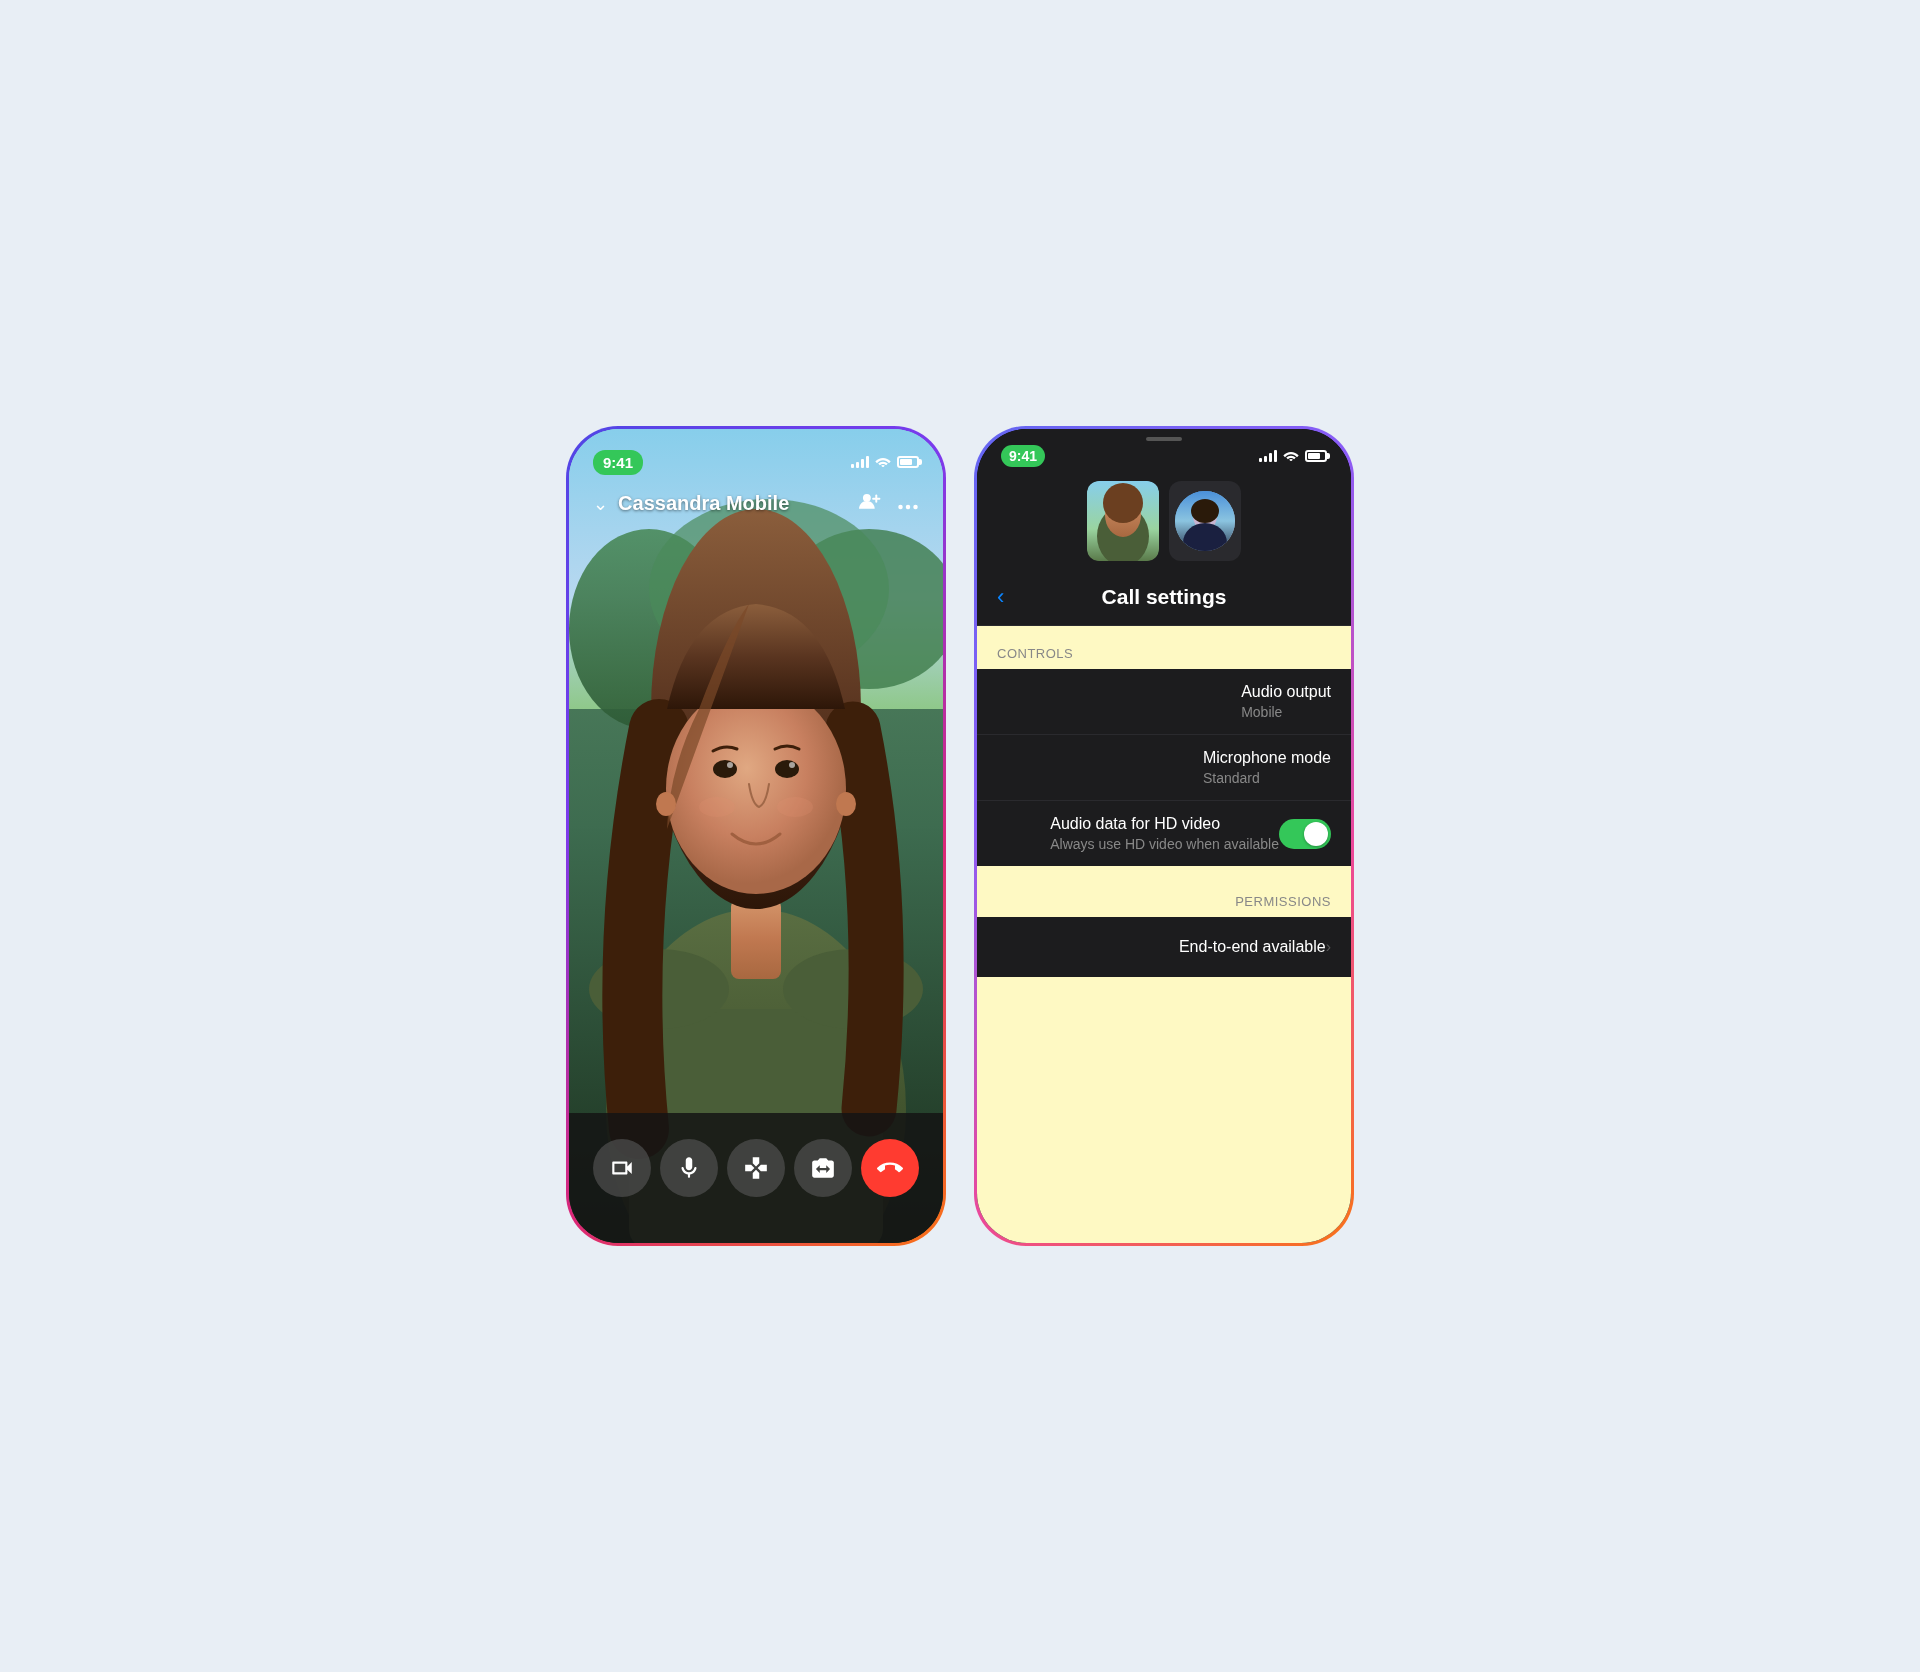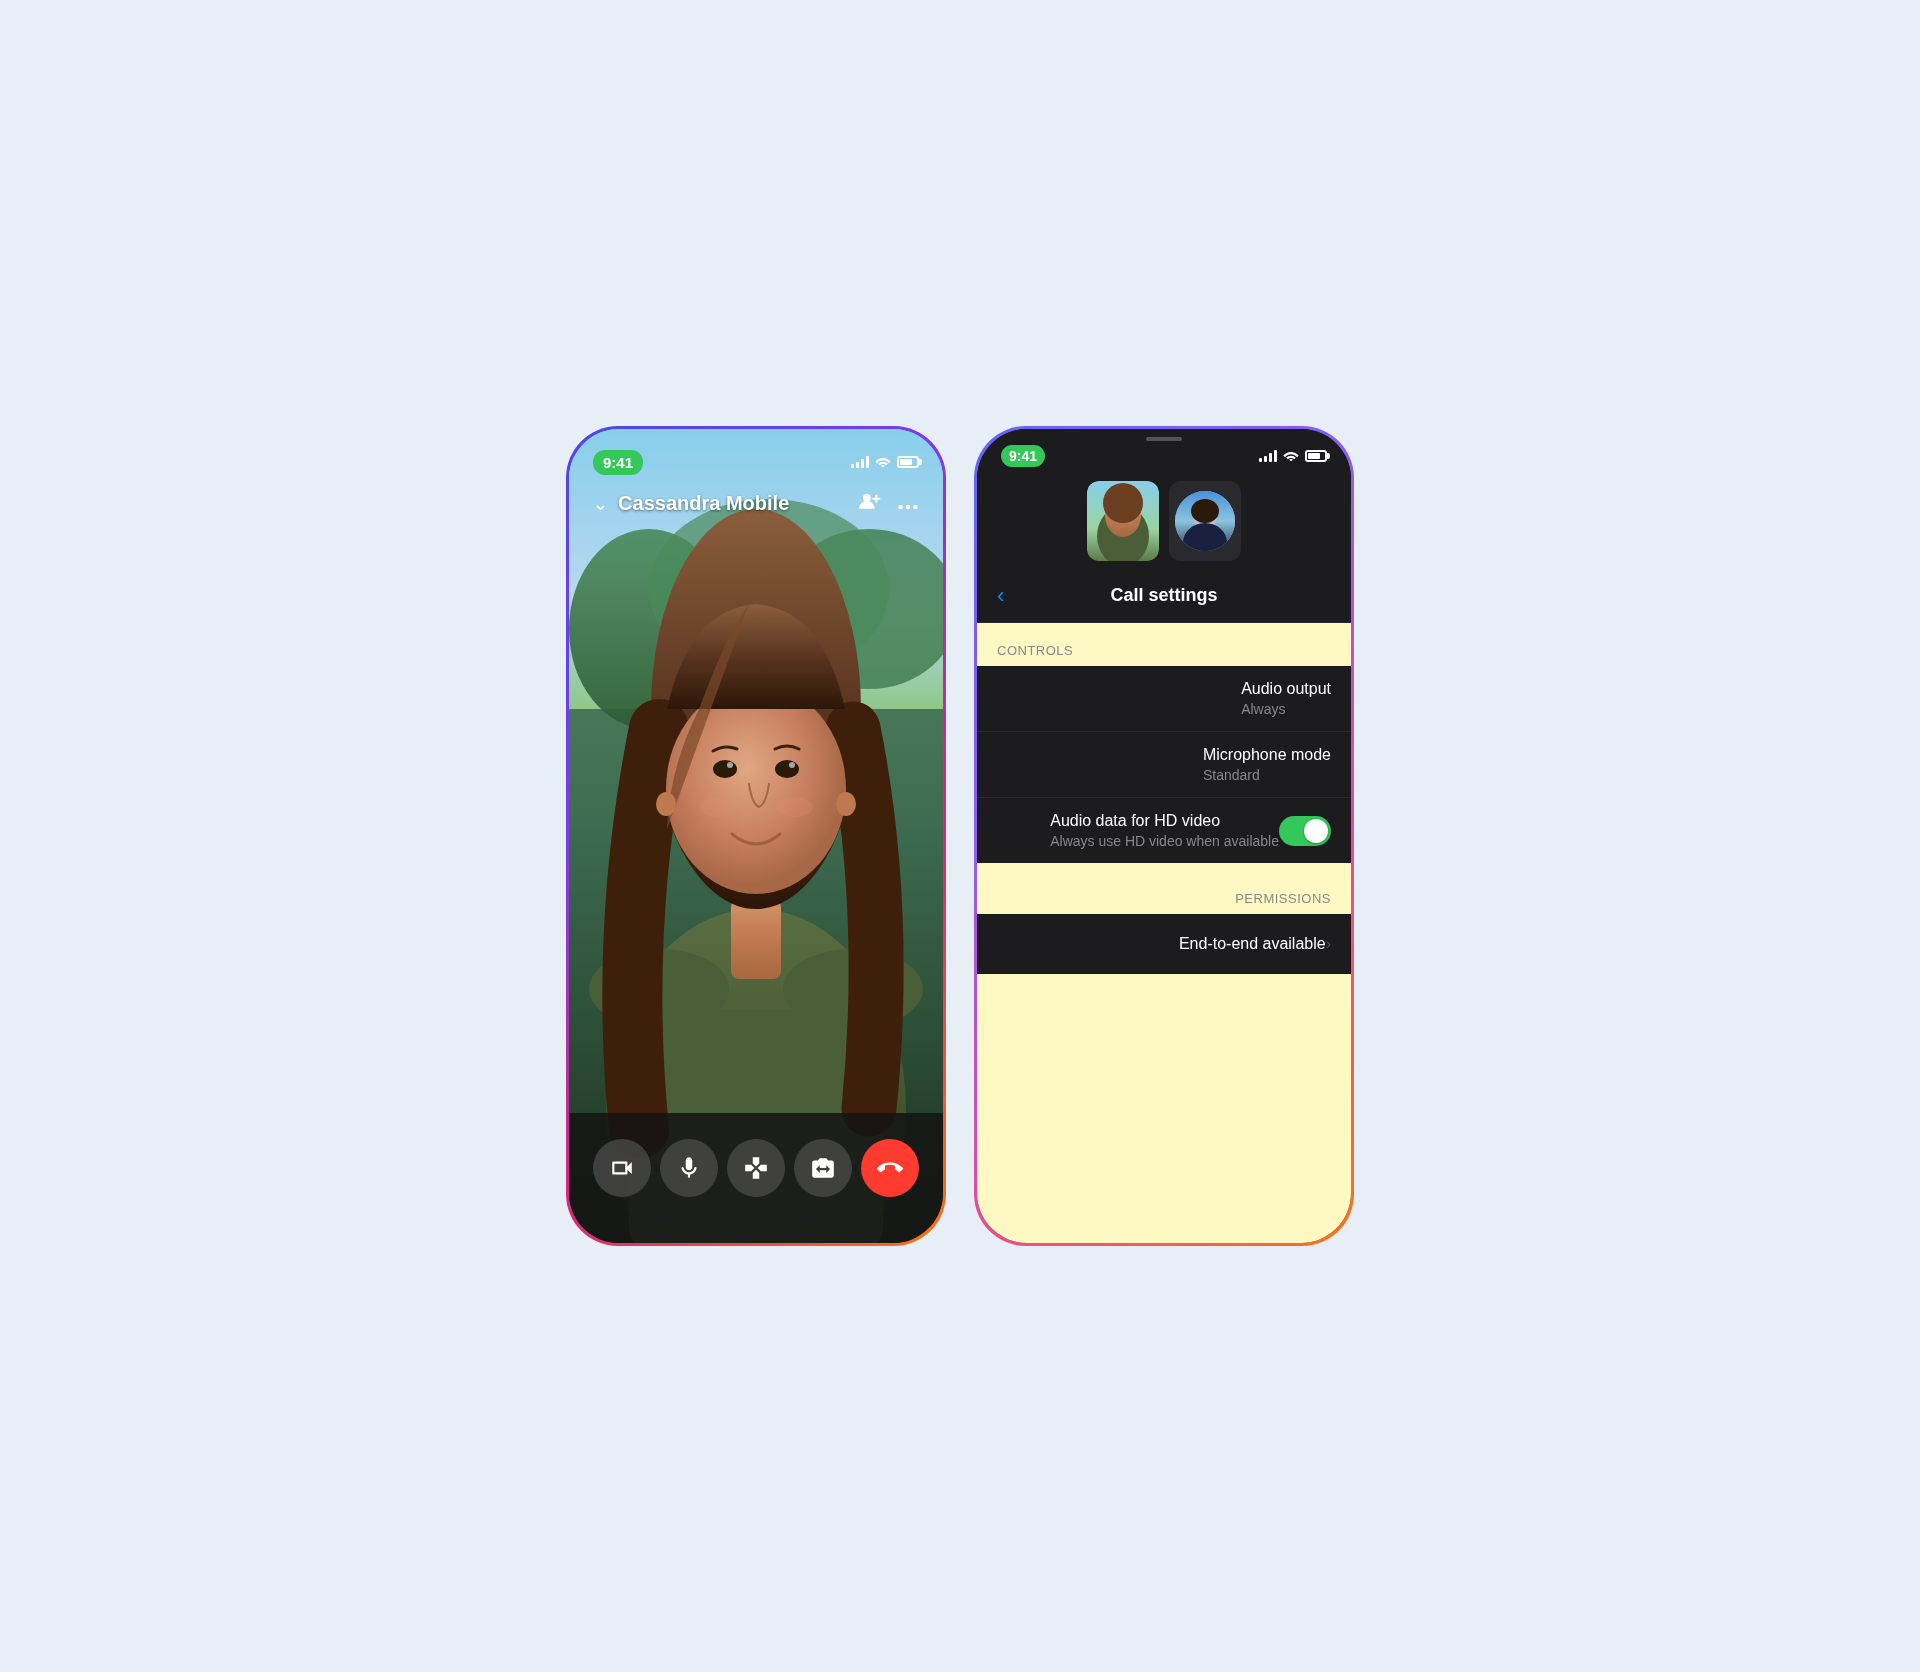--- a/index.html
+++ b/index.html
@@ -297,21 +297,21 @@
     .back-button {
       position: absolute;
       left: 20px;
       color: #0a84ff;
       font-size: 22px;
       cursor: pointer;
     }
 
     .settings-title {
       color: white;
-      font-size: 18px;
+      font-size: 21px;
       font-weight: 600;
     }
 
     .settings-content {
       flex: 1;
       background: #fef9c3;
       overflow-y: auto;
     }
 
     .section-header {
@@ -656,21 +656,21 @@
 
         <div class="settings-content">
 
           <div class="section-header">Controls</div>
 
           <div class="settings-group">
 
             <div class="settings-item">
               <div class="settings-item-left">
                 <span class="settings-item-title">Audio output</span>
-                <span class="settings-item-subtitle">Always</span>
+                <span class="settings-item-subtitle">Mobile</span>
               </div>
             </div>
 
             <div class="settings-item">
               <div class="settings-item-left">
                 <span class="settings-item-title">Microphone mode</span>
                 <span class="settings-item-subtitle">Standard</span>
               </div>
             </div>
 

